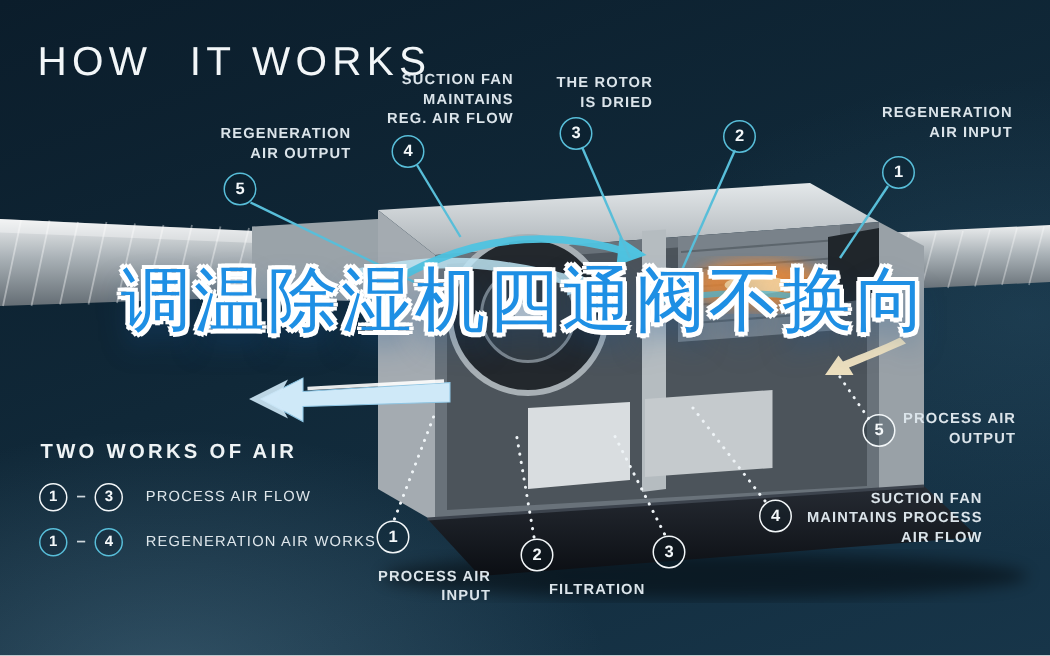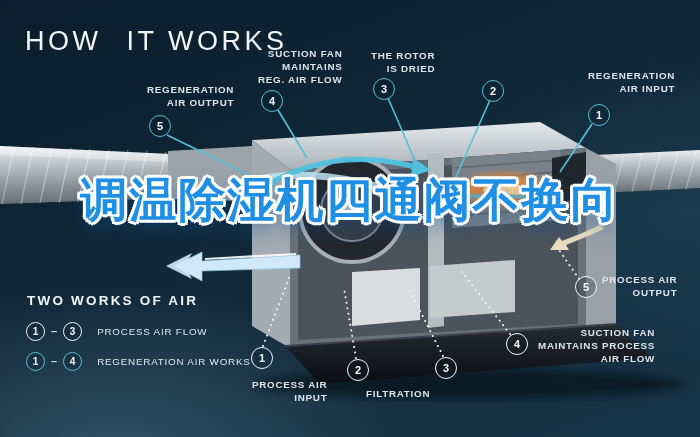--- a/index.html
+++ b/index.html
@@ -38,21 +38,21 @@
     color:#f4f8fa;font-size:10px;font-weight:700;display:flex;align-items:center;justify-content:center;
     background:rgba(8,26,40,.2);flex:0 0 auto;
   }
   .lcircle.teal{border-color:#58bed9;}
   .ldash{color:#cfd8dd;font-size:11px;font-weight:700;margin:0 6px;}
   .llabel{color:#dfe7ec;font-size:9.8px;font-weight:400;letter-spacing:.8px;margin-left:15px;white-space:nowrap;}
 
   
   .headline{position:absolute;left:0;width:700px;z-index:6;text-align:center;pointer-events:none;}
   .headline div{
-    font-weight:700;color:#1e8fe4;line-height:1;
+    font-weight:400;color:#1e8fe4;line-height:1;
     text-shadow:
       3px 0 0 #fff,-3px 0 0 #fff,0 3px 0 #fff,0 -3px 0 #fff,
       2.4px 2.4px 0 #fff,-2.4px 2.4px 0 #fff,2.4px -2.4px 0 #fff,-2.4px -2.4px 0 #fff,
       0 10px 18px rgba(22,84,146,.6);
   }
   .headline .l1{font-size:47px;letter-spacing:2px;}
   .headline .l2{font-size:45px;margin-top:6px;letter-spacing:3px;}
 </style>
 </head>
 <body>

